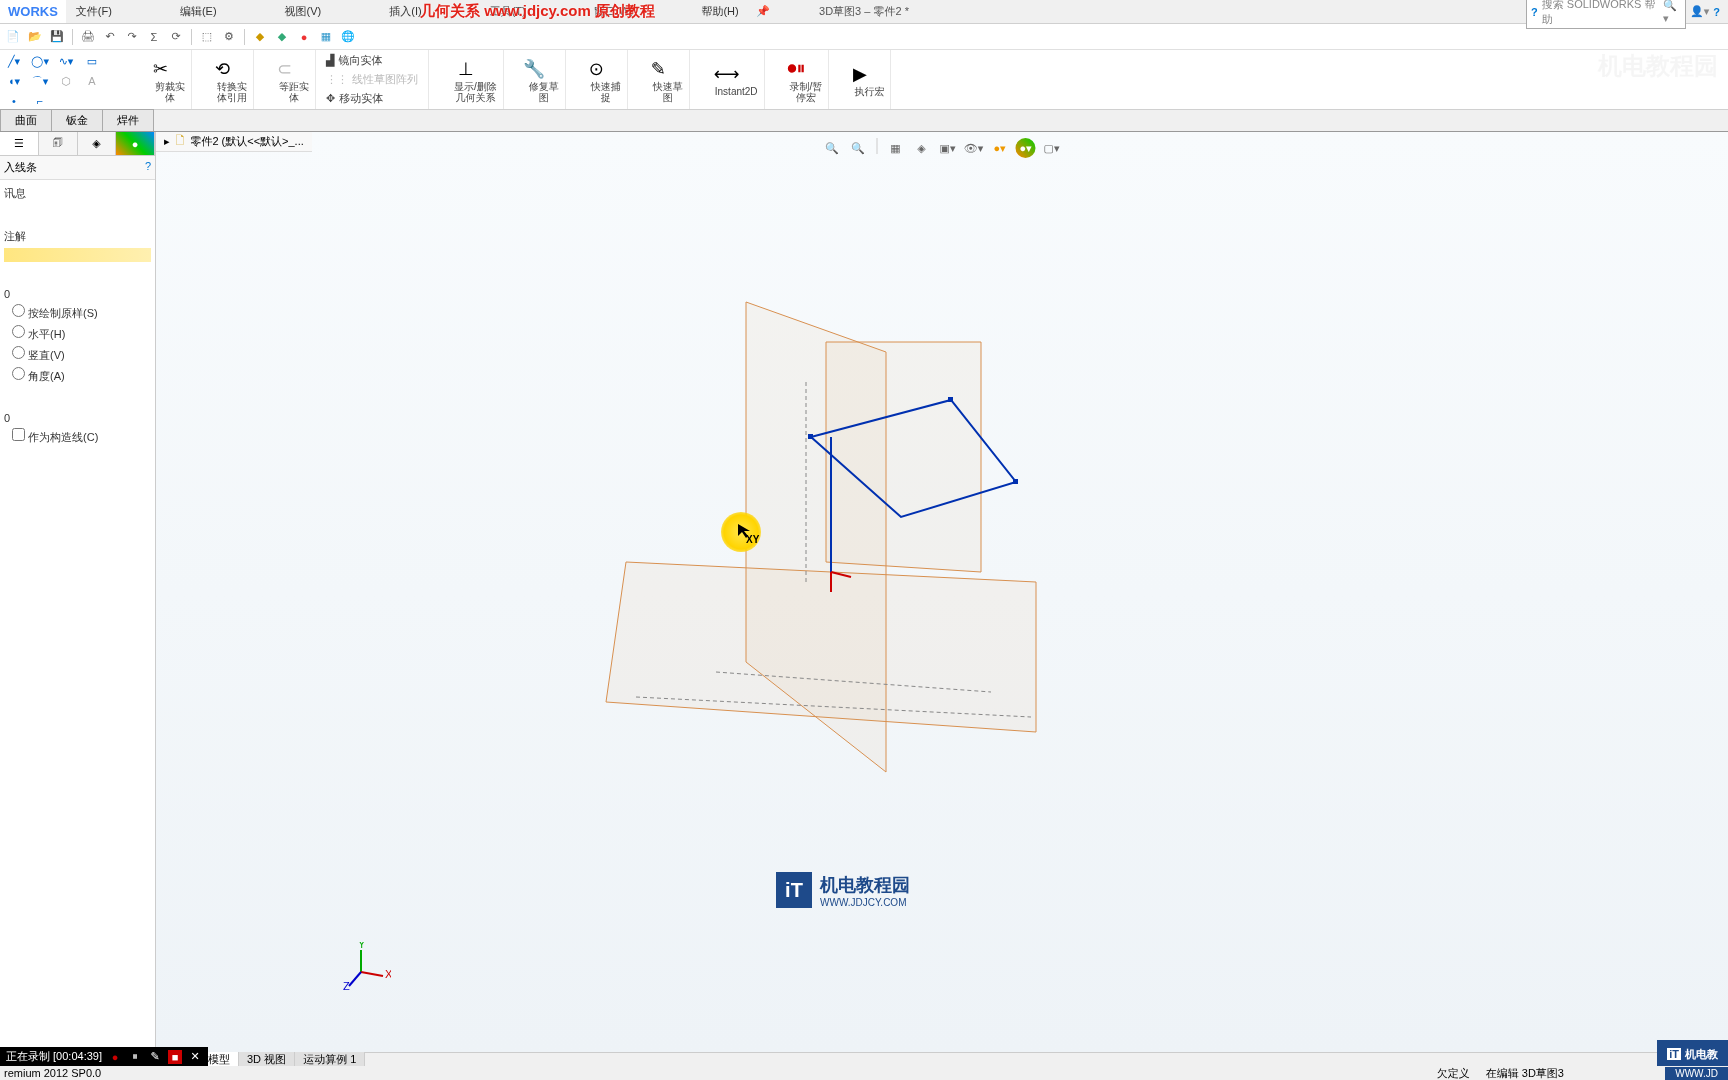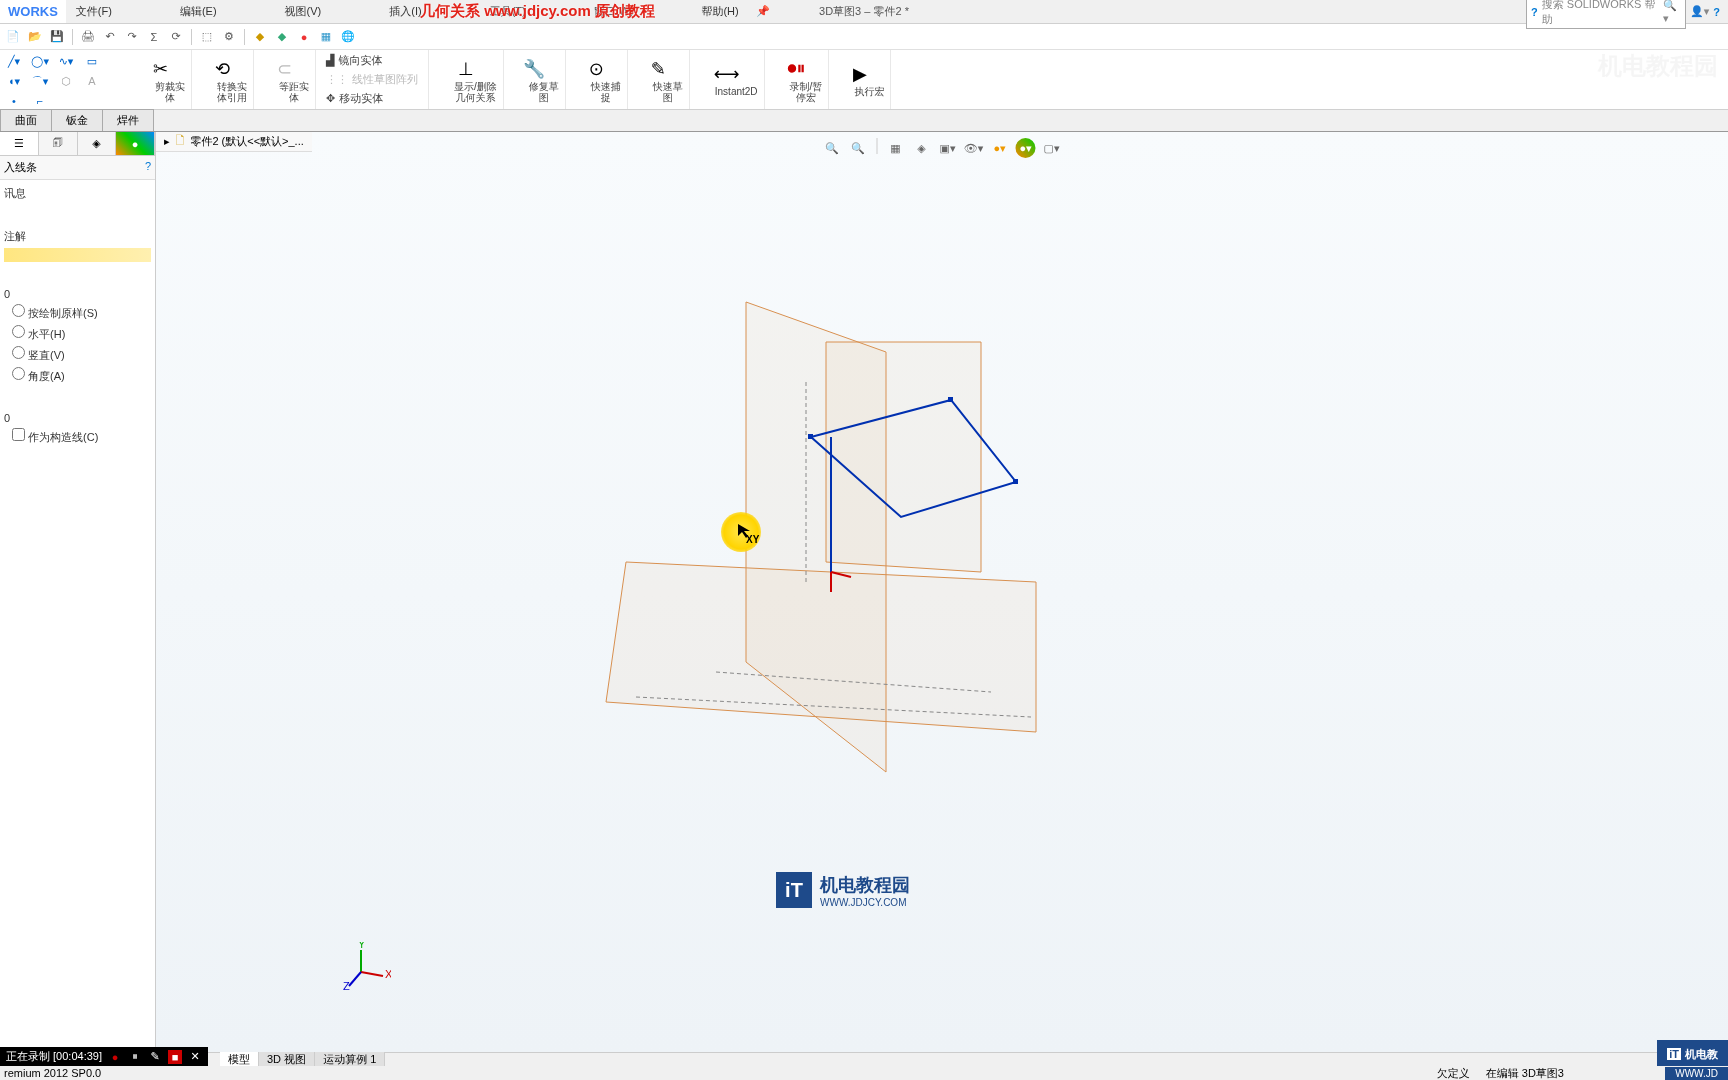--- a/index.html
+++ b/index.html
@@ -40,21 +40,21 @@
 .pc-option { padding:2px 0 2px 8px; color:#333; }
 .breadcrumb { position:absolute; top:132px; left:156px; height:20px; background:#f8f8f8; border-bottom:1px solid #ddd; padding:2px 8px; display:flex; align-items:center; gap:6px; z-index:2; }
 .viewport { flex:1; background:linear-gradient(180deg,#f8fbfd 0%,#eef3f7 100%); position:relative; }
 .heads-up { position:absolute; top:6px; left:50%; transform:translateX(-50%); display:flex; gap:6px; }
 .hu-btn { width:20px; height:20px; display:flex; align-items:center; justify-content:center; cursor:pointer; color:#666; }
 .canvas3d { position:absolute; left:280px; top:150px; }
 .triad { position:absolute; left:185px; bottom:60px; }
 .statusbar { position:absolute; bottom:14px; left:0; right:0; height:14px; background:#f0f0f0; border-top:1px solid #ccc; display:flex; align-items:center; font-size:10px; }
 .statusbar-tabs { display:flex; }
 .sb-tab { padding:0 8px; border-right:1px solid #ccc; background:#e0e0e0; }
-.sb-tab.active { background:#fff;margin-left:20px; }
+.sb-tab.active { background:#fff; }
 .statusbar2 { position:absolute; bottom:0; left:0; right:0; height:14px; background:#f0f0f0; display:flex; align-items:center; font-size:10px; padding:0 4px; justify-content:space-between; }
 .recording { position:absolute; bottom:14px; left:0; background:#000; color:#fff; padding:2px 6px; display:flex; align-items:center; gap:6px; font-size:10px; z-index:5; }
 .rec-btn { width:14px; height:14px; display:flex; align-items:center; justify-content:center; }
 .watermark-tr { position:absolute; top:50px; right:10px; color:#e8e8e8; font-size:24px; font-weight:bold; opacity:.4; }
 .watermark-center { position:absolute; left:620px; top:740px; display:flex; align-items:center; gap:8px; }
 .wm-logo { width:36px; height:36px; background:#1e4a8a; color:#fff; display:flex; align-items:center; justify-content:center; font-size:20px; font-weight:bold; }
 .wm-text { color:#1e4a8a; font-weight:bold; font-size:18px; }
 .wm-url { color:#1e4a8a; font-size:10px; display:block; }
 .watermark-br { position:absolute; bottom:14px; right:0; background:#1e4a8a; color:#fff; padding:4px 10px; font-weight:bold; font-size:16px; }
 .wm-br-url { position:absolute; bottom:0; right:0; background:#1e4a8a; color:#fff; padding:1px 10px; font-size:10px; }

